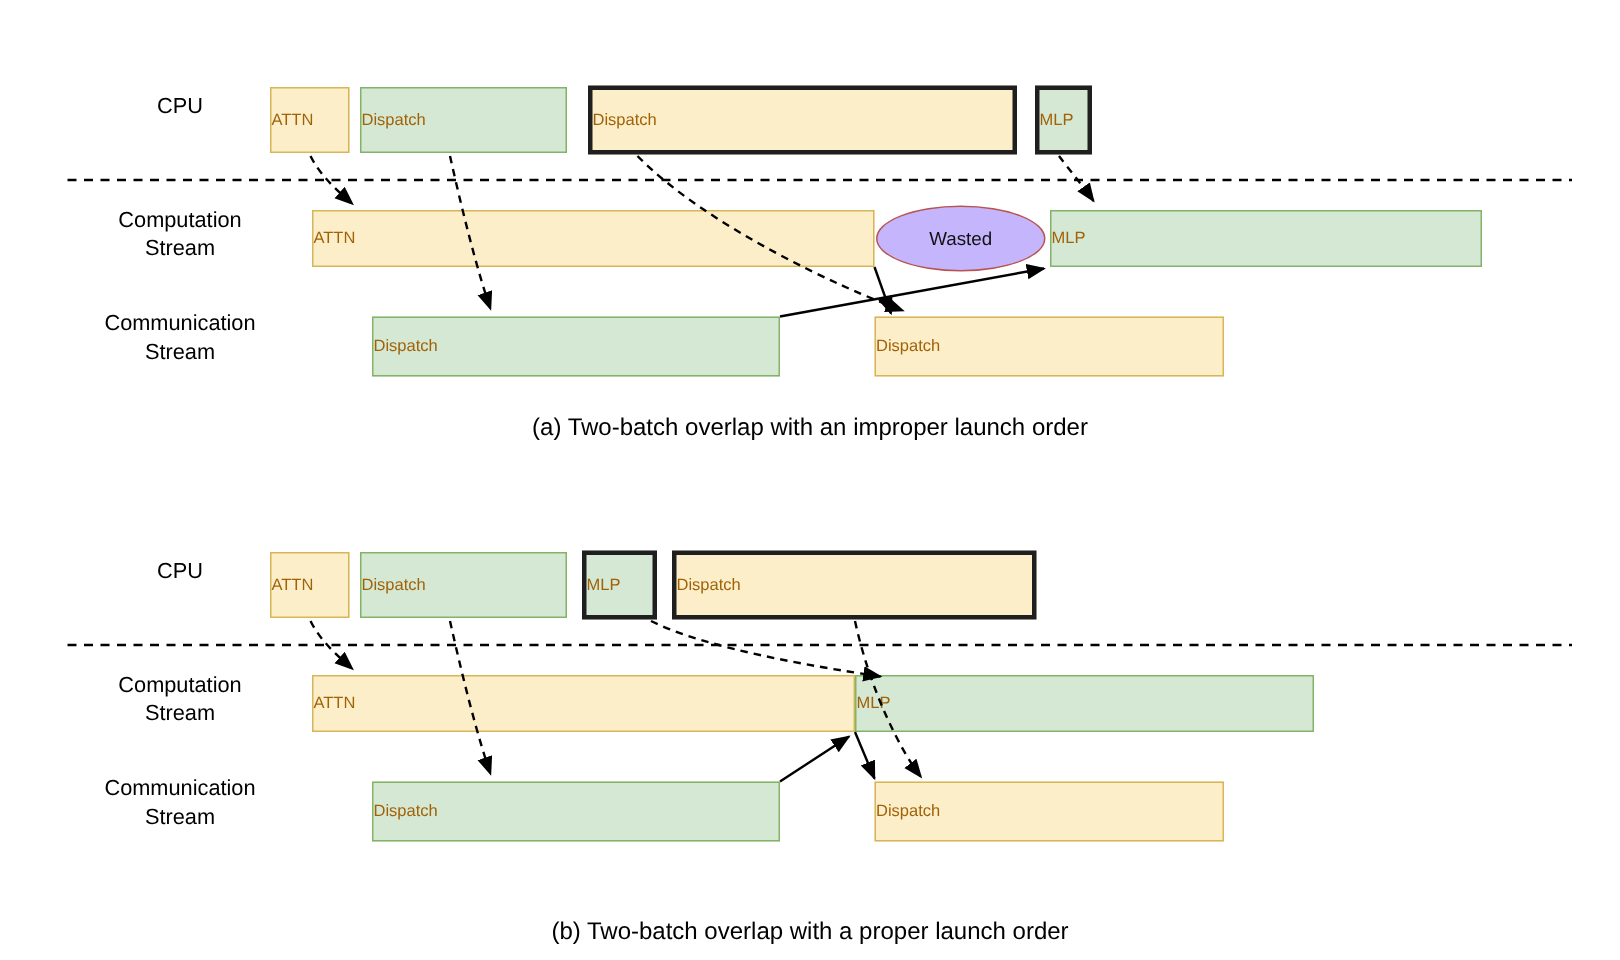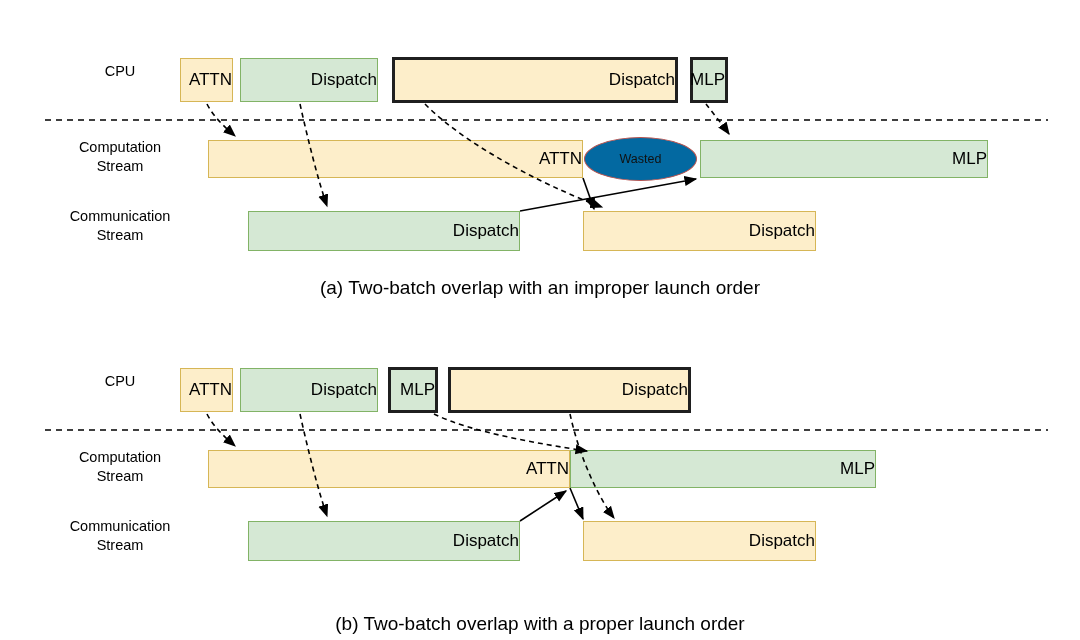--- a/index.html
+++ b/index.html
@@ -34,52 +34,52 @@
     font-size: 14.5px;
     line-height: 19px;
     color: #000;
     white-space: pre-line;
   }
   .bar {
     position: absolute;
     box-sizing: border-box;
     display: flex;
     align-items: center;
-    justify-content: flex-end;
-    font-size: 17px;
-    color: #000000;
+    justify-content: flex-start;
+    font-size: 11px;
+    color: #a16207;
   }
   .bar-yellow {
     background: #fdeeca;
     border: 1.3px solid #d6b656;
   }
   .bar-green {
     background: #d5e8d4;
     border: 1.3px solid #82b366;
   }
   .bar-thick {
     border: 3px solid #1f1f1f;
   }
   .ellipse-wasted {
     position: absolute;
     box-sizing: border-box;
-    background: #0369a1;
+    background: #c4b5fd;
     border: 1.3px solid #b85450;
     border-radius: 50%;
     display: flex;
     align-items: center;
     justify-content: center;
     font-size: 12.5px;
     color: #111;
   }
   .caption {
     position: absolute;
     width: 1080px;
     text-align: center;
-    font-size: 19px;
+    font-size: 16px;
     color: #000;
   }
   .bar-label {
     pointer-events: none;
   }
 </style>
 </head>
 <body>
 
 <div id="stage">

